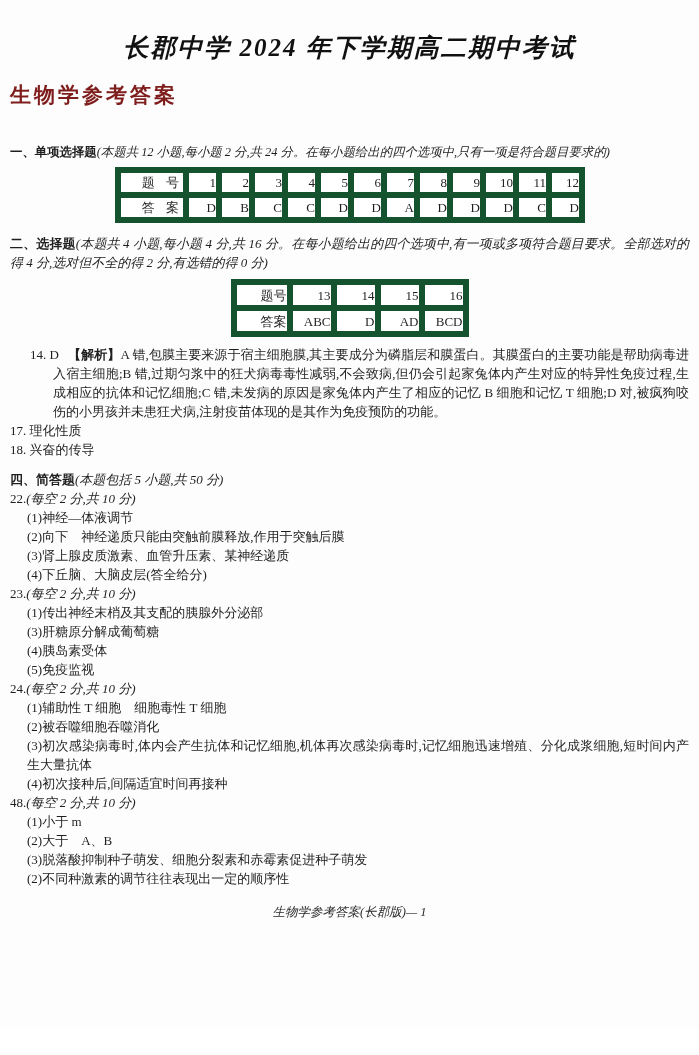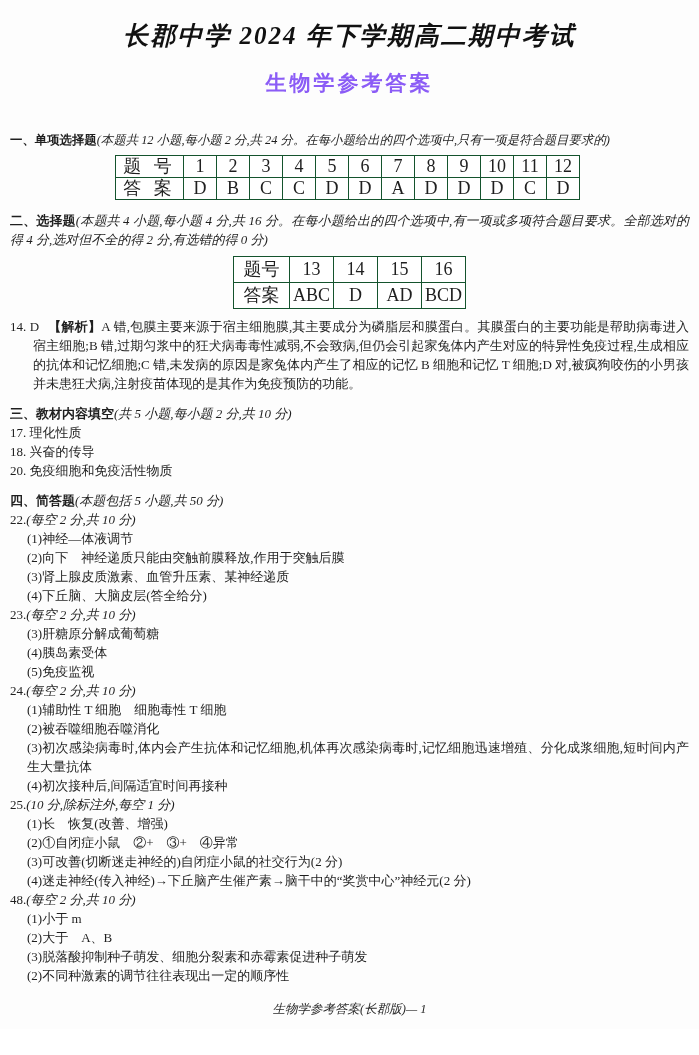--- a/index.html
+++ b/index.html
@@ -5,62 +5,62 @@
   * { margin: 0; padding: 0; box-sizing: border-box; }
   html, body { background: #ffffff; }
   body {
     width: 699px; height: 1055px;
     overflow: hidden;
     color: #1f1f1f;
     font-family: "Liberation Serif", serif;
     font-size: 13px;
     line-height: 19px;
   }
-  .page { width: 699px; height: 1029px; padding: 20px 10px 0 10px; background: #fdfdfd; }
+  .page { width: 699px; height: 1029px; padding: 32px 10px 0 10px; background: #fdfdfd; }
 
   .title {
     text-align: center;
     font-size: 25px; line-height: 32px;
     font-weight: bold; font-style: italic;
     letter-spacing: 2px;
     font-family: "Liberation Serif", serif;
     color: #111;
   }
   .subtitle {
-    text-align: center;
+    text-align: left;
     font-size: 21px; line-height: 26px;
     font-weight: bold;
     letter-spacing: 3px;
     margin-top: 18px;
     font-family: "Liberation Sans", sans-serif;
-    color: #8b5cf6;
+    color: #7f1d1d;
   }
 
   .heading { margin-top: 11px; line-height: 19px; text-align: justify; }
   .nowrap { white-space: nowrap; font-size: 12.4px; margin-top: 35px; }
   .secname { font-weight: bold; font-family: "Liberation Sans", sans-serif; }
   .kai { font-style: italic; }
 
   table { border-collapse: collapse; background: #fff; }
   td {
-    border: 1px solid #14532d;
-    text-align: center; vertical-align: middle;
-    font-size: 18px; padding: 0;
+    border: 6px solid #14532d;
+    text-align: right; vertical-align: middle;
+    font-size: 13px; padding: 0;
   }
   .t1 { margin: 5px 0 0 105px; }
   .t1 td { width: 33px; height: 22px; }
   .t1 td.lbl { width: 68px; letter-spacing: 4px; }
   .t2 { margin: 7px auto 8px auto; }
   .t2 td { width: 44px; height: 26px; }
   .t2 td.lbl { width: 56px; }
 
   .para14 {
     margin-top: 8px;
     padding-left: 23px; text-indent: -23px;
-    line-height: 19px; text-align: justify;
+    line-height: 19px; text-align: justify; margin-left: 20px;
   }
   .ansnum { margin-right: 9px; }
   .blabel { font-weight: bold; font-family: "Liberation Sans", sans-serif; }
 
   .item { line-height: 19px; }
   .qhead { line-height: 19px; }
   .qline { padding-left: 17px; line-height: 19px; text-align: justify; }
 
   .footer {
     text-align: center;
@@ -137,69 +137,57 @@
       <td>AD</td>
       <td>BCD</td>
     </tr>
   </tbody>
     </table>
 
   <div class="para14">
     <span class="ansnum">14. D</span><span class="blabel">【解析】</span><span>A 错,包膜主要来源于宿主细胞膜,其主要成分为磷脂层和膜蛋白。其膜蛋白的主要功能是帮助病毒进入宿主细胞;B 错,过期匀浆中的狂犬病毒毒性减弱,不会致病,但仍会引起家兔体内产生对应的特异性免疫过程,生成相应的抗体和记忆细胞;C 错,未发病的原因是家兔体内产生了相应的记忆 B 细胞和记忆 T 细胞;D 对,被疯狗咬伤的小男孩并未患狂犬病,注射疫苗体现的是其作为免疫预防的功能。</span>
   </div>
 
-  <div class="heading">
-    <span class="secname">三、教材内容填空</span><span class="kai">(共 5 小题,每小题 2 分,共 10 分)</span>
-  </div>
   <div class="item">17. 理化性质</div>
   <div class="item">18. 兴奋的传导</div>
-  <div class="item">20. 免疫细胞和免疫活性物质</div>
 
   <div class="heading">
     <span class="secname">四、简答题</span><span class="kai">(本题包括 5 小题,共 50 分)</span>
   </div>
 
   <div class="qblock">
     <div class="qhead">
       <span>22.</span><span class="kai">(每空 2 分,共 10 分)</span>
     </div>
     <div class="qline">(1)神经—体液调节</div>
     <div class="qline">(2)向下　神经递质只能由突触前膜释放,作用于突触后膜</div>
     <div class="qline">(3)肾上腺皮质激素、血管升压素、某神经递质</div>
     <div class="qline">(4)下丘脑、大脑皮层(答全给分)</div>
   </div>
 
   <div class="qblock">
     <div class="qhead">
       <span>23.</span><span class="kai">(每空 2 分,共 10 分)</span>
     </div>
+    <div class="qline">(1)传出神经末梢及其支配的胰腺外分泌部</div>
     <div class="qline">(3)肝糖原分解成葡萄糖</div>
     <div class="qline">(4)胰岛素受体</div>
     <div class="qline">(5)免疫监视</div>
   </div>
 
   <div class="qblock">
     <div class="qhead">
       <span>24.</span><span class="kai">(每空 2 分,共 10 分)</span>
     </div>
     <div class="qline">(1)辅助性 T 细胞　细胞毒性 T 细胞</div>
     <div class="qline">(2)被吞噬细胞吞噬消化</div>
     <div class="qline">(3)初次感染病毒时,体内会产生抗体和记忆细胞,机体再次感染病毒时,记忆细胞迅速增殖、分化成浆细胞,短时间内产生大量抗体</div>
     <div class="qline">(4)初次接种后,间隔适宜时间再接种</div>
   </div>
 
-  <div class="qblock">
-    <div class="qhead">
-      <span>25.</span><span class="kai">(10 分,除标注外,每空 1 分)</span>
-    </div>
-    <div class="qline">(1)长　恢复(改善、增强)</div>
-    <div class="qline">(2)①自闭症小鼠　②+　③+　④异常</div>
-    <div class="qline">(3)可改善(切断迷走神经的)自闭症小鼠的社交行为(2 分)</div>
-    <div class="qline">(4)迷走神经(传入神经)→下丘脑产生催产素→脑干中的“奖赏中心”神经元(2 分)</div>
-  </div>
 
   <div class="qblock">
     <div class="qhead">
       <span>48.</span><span class="kai">(每空 2 分,共 10 分)</span>
     </div>
     <div class="qline">(1)小于 m</div>
     <div class="qline">(2)大于　A、B</div>
     <div class="qline">(3)脱落酸抑制种子萌发、细胞分裂素和赤霉素促进种子萌发</div>
     <div class="qline">(2)不同种激素的调节往往表现出一定的顺序性</div>
   </div>

